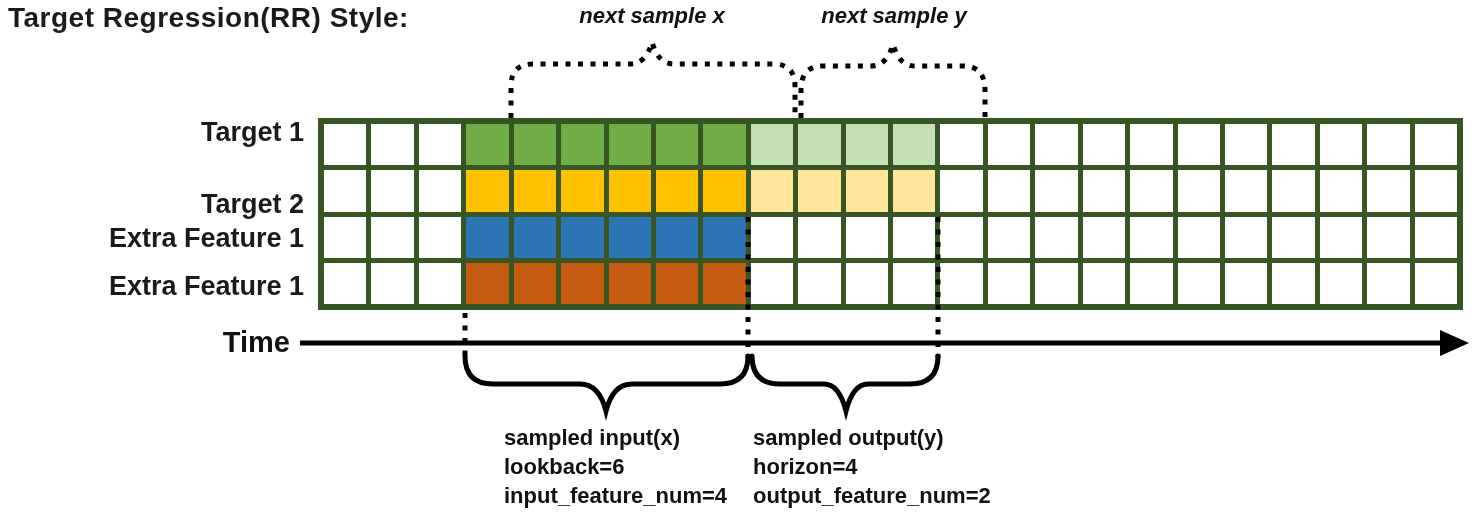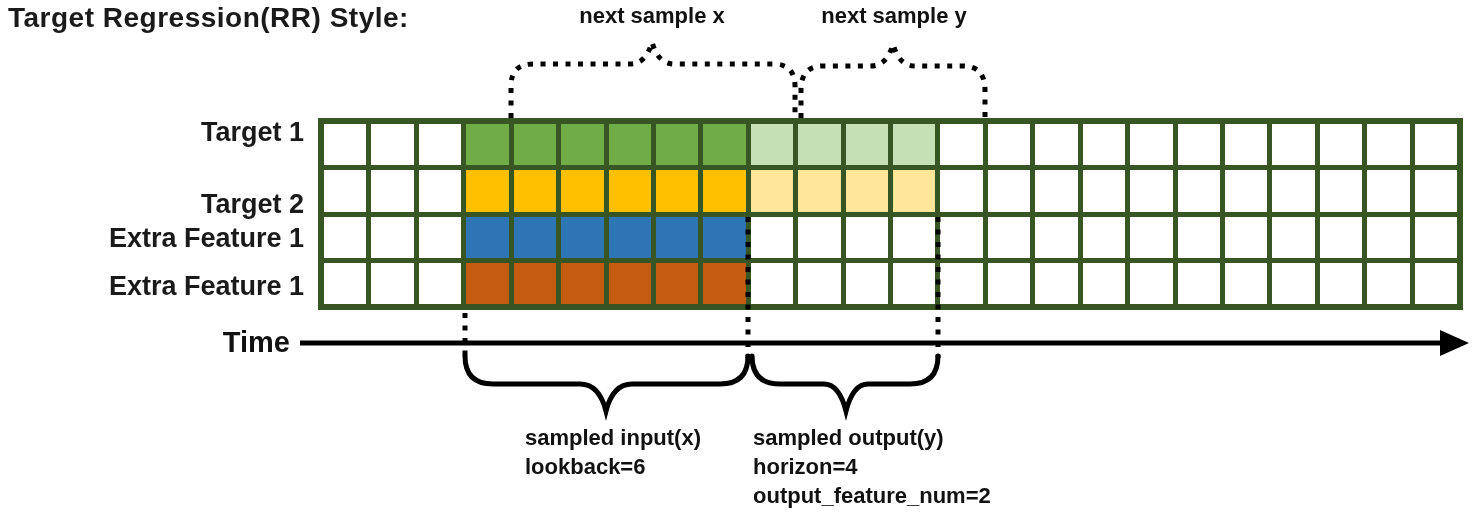--- a/index.html
+++ b/index.html
@@ -6,21 +6,21 @@
   #canvas{
     position:relative;width:1476px;height:516px;background:#ffffff;
     font-family:"Liberation Sans", sans-serif;overflow:hidden;
   }
   .title{
     position:absolute;left:8px;top:2px;font-size:28px;font-weight:bold;color:#1a1a1a;
     letter-spacing:0.5px;
   }
   .brace-label{
     position:absolute;top:3px;width:300px;text-align:center;
-    font-size:22px;font-weight:600;color:#111;
+    font-size:22px;font-style:italic;font-weight:600;color:#111;
   }
   #brace-label-x{left:502px;}
   #brace-label-y{left:744px;}
   .row-label{
     position:absolute;left:0;width:304px;height:48px;
     display:flex;align-items:center;justify-content:flex-end;
     font-size:27px;font-weight:bold;color:#1a1a1a;padding-right:0;
   }
   #sample-grid{
     position:absolute;left:318px;top:118px;width:1145px;height:192px;
@@ -31,21 +31,21 @@
   .cell{background:#ffffff;}
   #overlay{position:absolute;left:0;top:0;z-index:5;}
   .time-label{
     position:absolute;left:150px;top:326px;width:140px;text-align:right;
     font-size:29px;font-weight:bold;color:#111;
   }
   .caption{
     position:absolute;top:423px;font-size:22px;font-weight:600;color:#111;
     line-height:29px;white-space:nowrap;
   }
-  #caption-input{left:525px;}
+  #caption-input{left:504px;}
   #caption-output{left:753px;}
 </style>
 </head>
 <body>
 
 <div id="canvas">
 
   <div class="title">Target Regression(RR) Style:</div>
 
   <div id="brace-label-x" class="brace-label">next sample x</div>
@@ -171,20 +171,21 @@
     <path d="M 465 356 Q 465 384 493 384 L 580 384 Q 599 384 606 411 Q 613 384 632 384 L 720 384 Q 748 384 748 356" fill="none" stroke="#000" stroke-width="5" stroke-linecap="round"></path>
 
     <path d="M 752 356 Q 752 384 780 384 L 824 384 Q 839 384 846 411 Q 853 384 868 384 L 910 384 Q 938 384 938 356" fill="none" stroke="#000" stroke-width="5" stroke-linecap="round"></path>
   </svg>
 
   <div class="time-label">Time</div>
 
   <div id="caption-input" class="caption">
     <div>sampled input(x)</div>
     <div>lookback=6</div>
+    <div>input_feature_num=4</div>
   </div>
 
   <div id="caption-output" class="caption">
     <div>sampled output(y)</div>
     <div>horizon=4</div>
     <div>output_feature_num=2</div>
   </div>
 
 </div>
 

